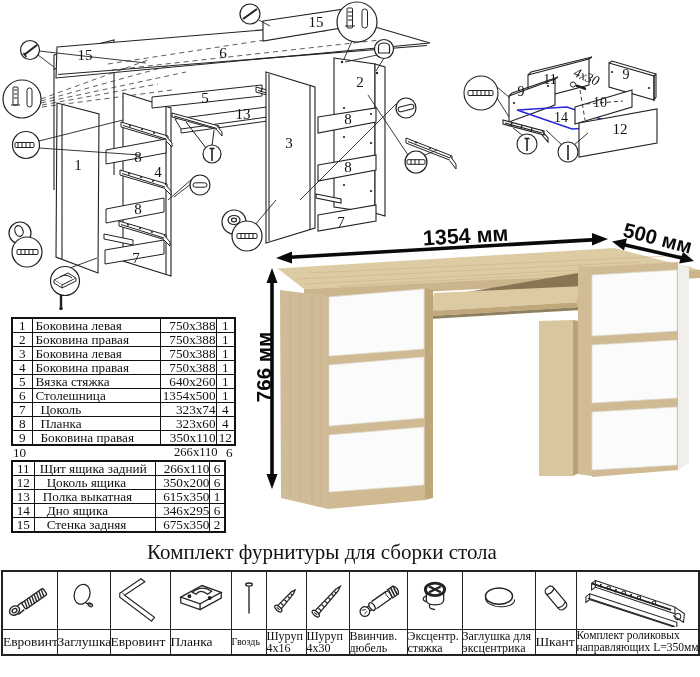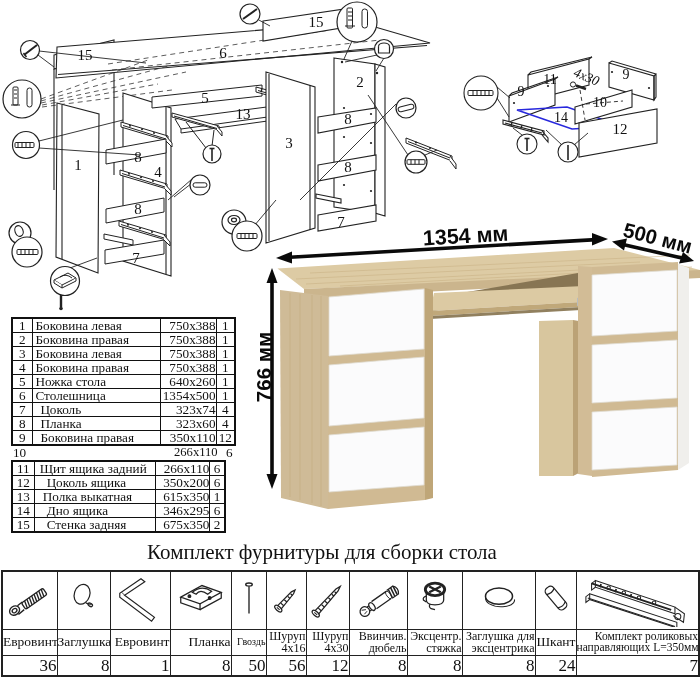--- a/index.html
+++ b/index.html
@@ -8,21 +8,21 @@
 table{border-collapse:collapse;table-layout:fixed}
 #pt1,#pt2{font-size:13.2px;line-height:13px}
 #pt1 td,#pt2 td{border:1px solid #111;padding:0;white-space:nowrap;overflow:hidden}
 #pt1{border:2px solid #111}
 #pt2{border:2px solid #111}
 .num{text-align:center}
 .sz{text-align:right}
 .qy{text-align:center}
 .nm{padding-left:3px !important}
 #hw{font-size:13.5px;border:2px solid #222}
-#hw td{border:1.6px solid #222;padding:0;text-align:right;vertical-align:middle;overflow:hidden}
+#hw td{border:1.6px solid #222;padding:0;text-align:left;vertical-align:middle;overflow:hidden}
 .hn{font-size:13.5px;line-height:1.0}
 #hw svg{display:block;margin:0 auto}
 .hn2{font-size:12px;line-height:1.0}
 .hq{font-size:17px;line-height:17px}
 #title{width:700px;text-align:center;font-size:21px;letter-spacing:0px}
 </style></head>
 <body>
 <div id="page">
 
 <svg class="abs" style="left:0;top:0" width="700" height="677" viewBox="0 0 700 677">
@@ -414,21 +414,21 @@
           <td class="qy">1</td>
         </tr>
 <tr style="height:13px">
           <td class="num">4</td>
           <td class="nm">Боковина правая</td>
           <td class="sz">750х388</td>
           <td class="qy">1</td>
         </tr>
 <tr style="height:13px">
           <td class="num">5</td>
-          <td class="nm">Ножка стола</td>
+          <td class="nm">Вязка стяжка</td>
           <td class="sz">640х260</td>
           <td class="qy">1</td>
         </tr>
 <tr style="height:13px">
           <td class="num">6</td>
           <td class="nm">Столешница</td>
           <td class="sz">1354х500</td>
           <td class="qy">1</td>
         </tr>
 <tr style="height:13px">
@@ -658,29 +658,15 @@
 <td class="hn">Планка</td>
 <td class="hn" style="font-size:10px">Гвоздь</td>
 <td class="hn2">Шуруп<br>4х16</td>
 <td class="hn2">Шуруп<br>4х30</td>
 <td class="hn2">Ввинчив.<br>дюбель</td>
 <td class="hn2">Эксцентр.<br>стяжка</td>
 <td class="hn2">Заглушка для<br>эксцентрика</td>
 <td class="hn">Шкант</td>
 <td class="hn2" style="font-size:11.5px;white-space:nowrap">Комплект роликовых<br>направляющих L=350мм</td>
 </tr>
-<tr style="height:21px">
-<td class="hq">36</td>
-          <td class="hq">8</td>
-          <td class="hq">1</td>
-          <td class="hq">8</td>
-          <td class="hq">50</td>
-<td class="hq">56</td>
-          <td class="hq">12</td>
-          <td class="hq">8</td>
-          <td class="hq">8</td>
-          <td class="hq">8</td>
-<td class="hq">24</td>
-          <td class="hq">7</td>
-</tr>
 </tbody>
     </table>
 
 </div>
 </body></html>

